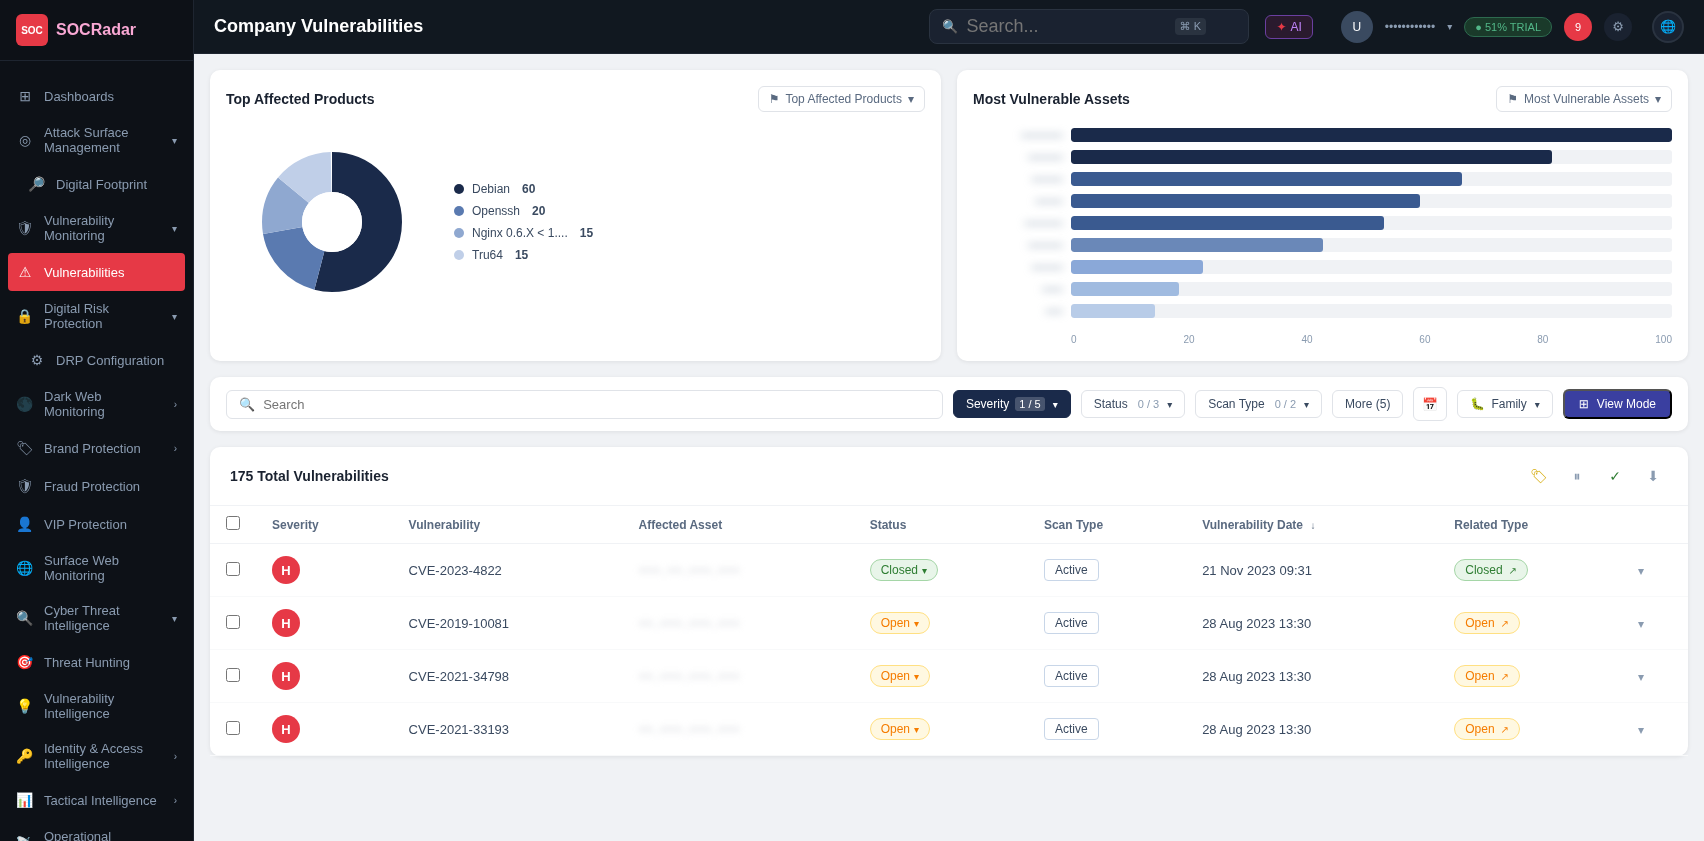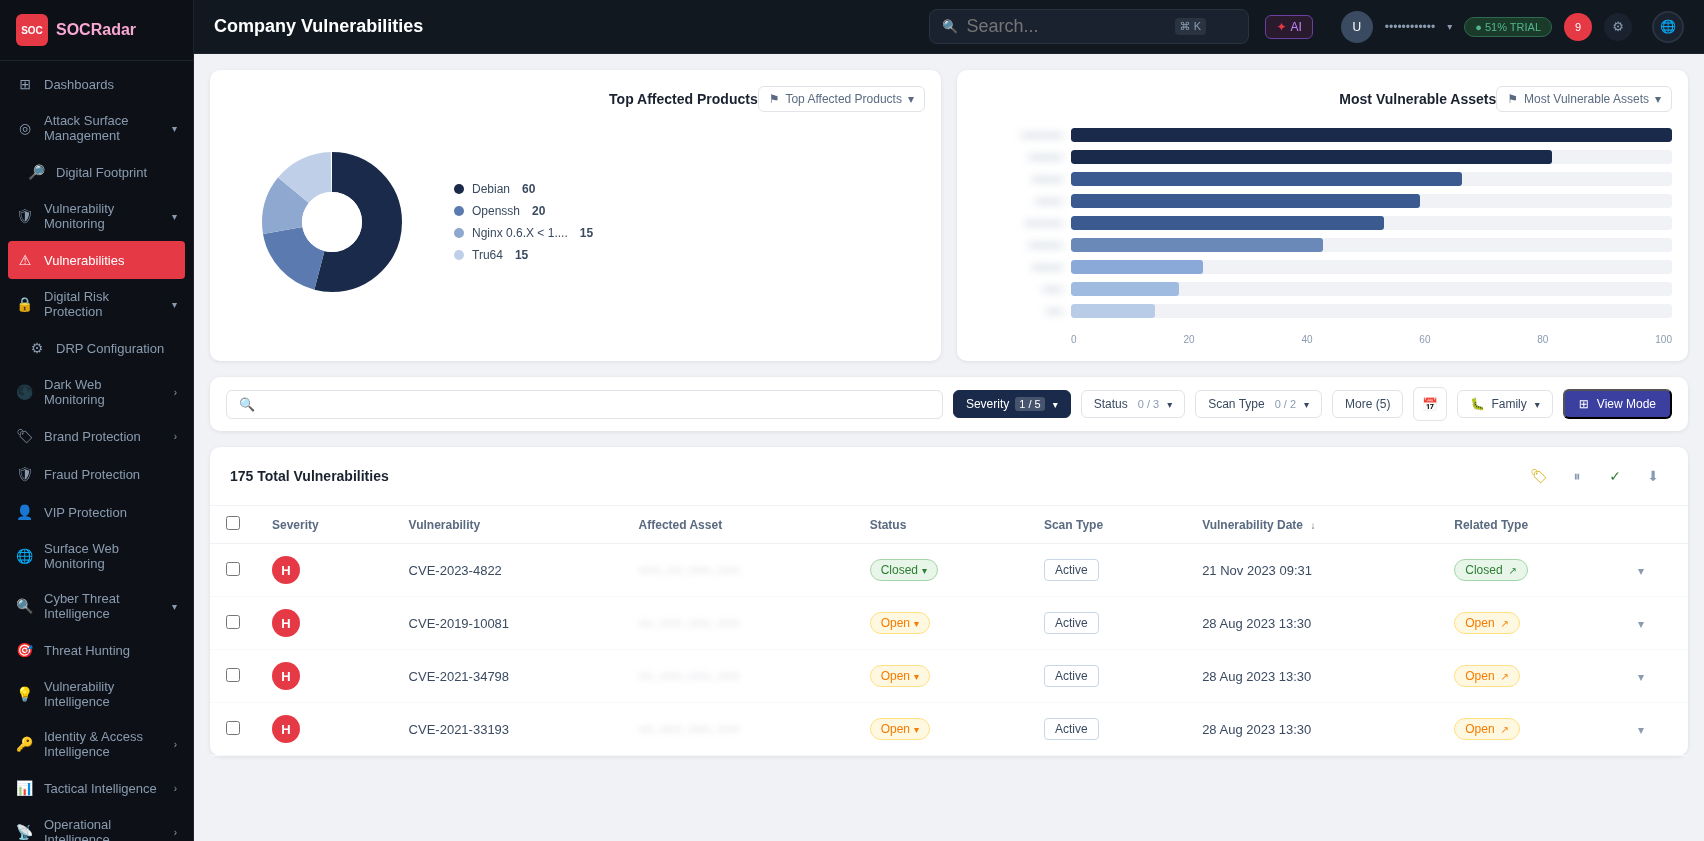--- a/index.html
+++ b/index.html
@@ -1,19 +1,19 @@
 <!DOCTYPE html>
 <html><head>
   <meta charset="utf-8">
   <style>
     * { box-sizing: border-box; margin: 0; padding: 0; }
     body { font-family: -apple-system, BlinkMacSystemFont, 'Segoe UI', sans-serif; background: #0d1117; color: #e0e0e0; display: flex; height: 841px; overflow: hidden; font-size: 13px; }
 
     
-    #sidebar { width: 194px; background: #0d1117; display: flex; flex-direction: column; flex-shrink: 0; border-right: 1px solid #1e2530; overflow-y: auto; }
+    #sidebar { width: 194px; background: #0d1117; display: flex; flex-direction: column; flex-shrink: 0; border-right: 1px solid #1e2530; overflow-y: auto; gap: 12px; }
     #sidebar::-webkit-scrollbar { width: 4px; } #sidebar::-webkit-scrollbar-thumb { background: #2a3340; }
     .sidebar-logo { padding: 14px 16px; display: flex; align-items: center; gap: 8px; border-bottom: 1px solid #1e2530; }
     .logo-box { background: #e63946; border-radius: 6px; width: 32px; height: 32px; display: flex; align-items: center; justify-content: center; font-weight: 900; font-size: 10px; color: white; }
     .logo-text { color: #f9a8d4; font-size: 16px; font-weight: 700; }
     .sidebar-item { display: flex; align-items: center; gap: 10px; padding: 10px 16px; cursor: pointer; color: #8a9bb0; font-size: 13px; position: relative; }
     .sidebar-item.active { background: #e63946; color: white; border-radius: 4px; margin: 0 8px; padding: 10px 8px; }
     .sidebar-item .icon { width: 18px; height: 18px; display: flex; align-items: center; justify-content: center; font-size: 14px; flex-shrink: 0; }
     .sidebar-item .chevron { margin-left: auto; font-size: 10px; }
     .sidebar-section { padding: 4px 0; }
 
@@ -34,21 +34,21 @@
     .settings-btn { background: #1a2230; border-radius: 50%; width: 28px; height: 28px; display: flex; align-items: center; justify-content: center; color: #8a9bb0; cursor: pointer; }
     .globe-btn { background: #1a2230; border-radius: 50%; width: 32px; height: 32px; display: flex; align-items: center; justify-content: center; color: #8a9bb0; cursor: pointer; border: 2px solid #2a3340; }
 
     
     #content { flex: 1; overflow-y: auto; padding: 16px; display: flex; flex-direction: column; gap: 16px; }
     #content::-webkit-scrollbar { width: 6px; } #content::-webkit-scrollbar-thumb { background: #c0c4cc; border-radius: 3px; }
 
     
     .charts-row { display: flex; gap: 16px; flex-shrink: 0; }
     .chart-card { background: white; border-radius: 10px; padding: 16px; flex: 1; box-shadow: 0 1px 4px rgba(0,0,0,0.08); }
-    .chart-header { display: flex; align-items: center; justify-content: flex-end; margin-bottom: 12px; }
+    .chart-header { display: flex; align-items: center; justify-content: space-between; margin-bottom: 12px; }
     .chart-title { font-size: 14px; font-weight: 600; color: #1a2230; }
     .filter-btn { display: flex; align-items: center; gap: 6px; border: 1px solid #e0e3e8; border-radius: 6px; padding: 5px 10px; font-size: 12px; color: #5a6a80; cursor: pointer; background: white; }
 
     
     .donut-area { display: flex; align-items: center; gap: 32px; padding: 8px 16px; }
     .donut-svg { flex-shrink: 0; }
     .donut-legend { display: flex; flex-direction: column; gap: 8px; }
     .legend-item { display: flex; align-items: center; gap: 8px; font-size: 12px; color: #3a4a60; }
     .legend-dot { width: 10px; height: 10px; border-radius: 50%; flex-shrink: 0; }
     .legend-count { font-weight: 700; margin-left: 4px; }
@@ -349,20 +349,21 @@
           <span>80</span>
           <span>100</span>
         </div>
       </div>
 
     </div>
 
     <div class="filter-bar">
       <div class="filter-search">
         <span style="color:#8a9bb0;">🔍</span>
+        <input type="text" style="width: 100%;" placeholder="Search">
       </div>
       <button class="filter-chip active">
         <span>Severity</span>
         <span class="count">1 / 5</span>
         <span class="chevron">▾</span>
       </button>
       <button class="filter-chip">
         <span>Status</span>
         <span style="margin-left:4px;color:#8a9bb0;font-size:11px;">0 / 3</span>
         <span class="chevron">▾</span>

